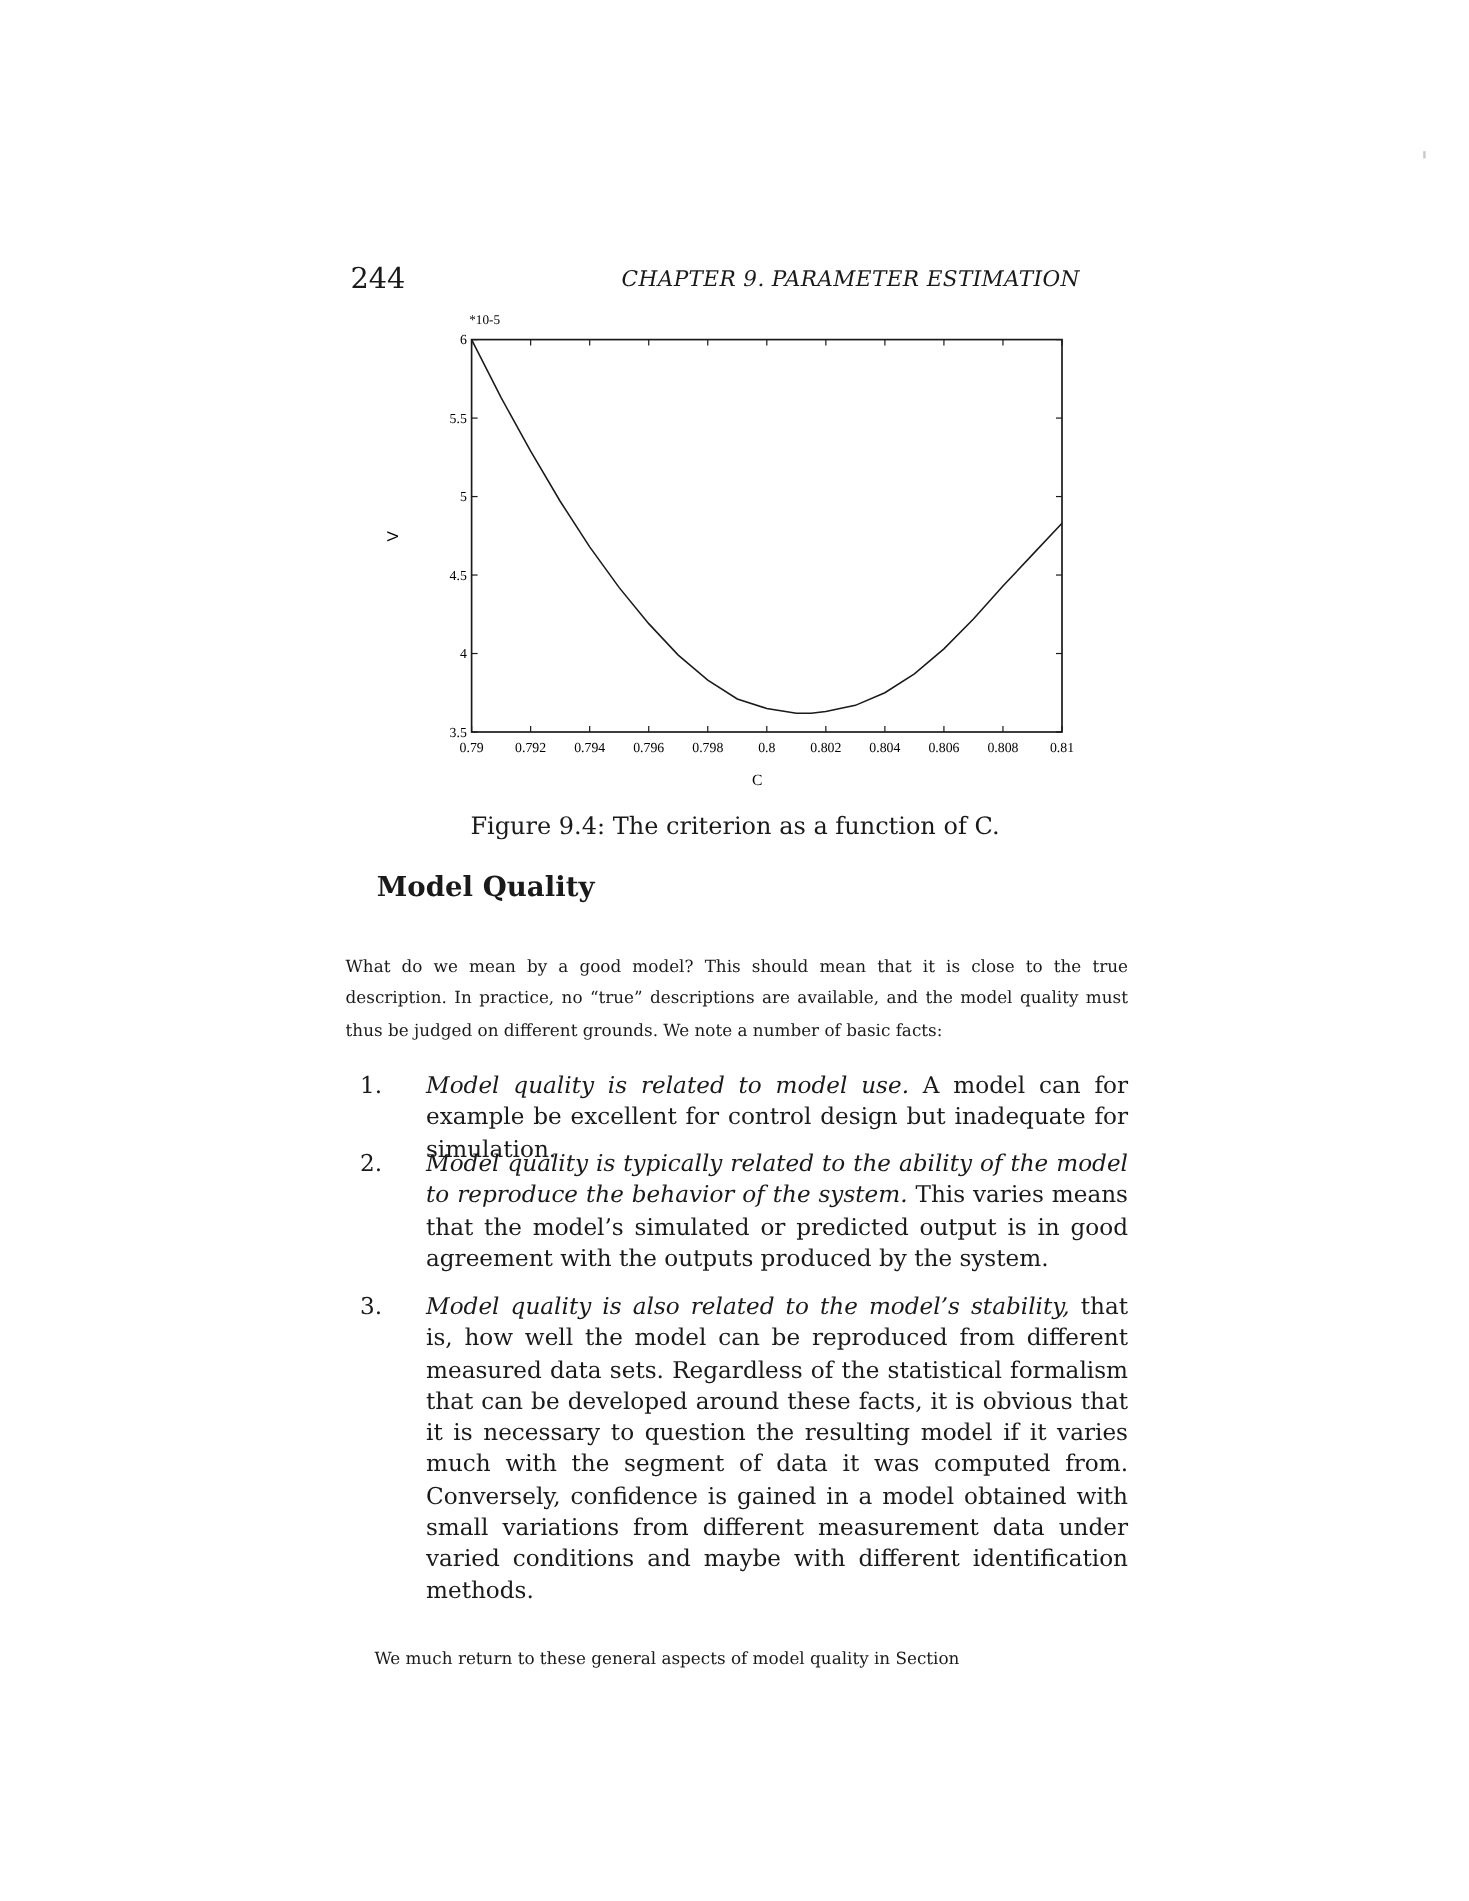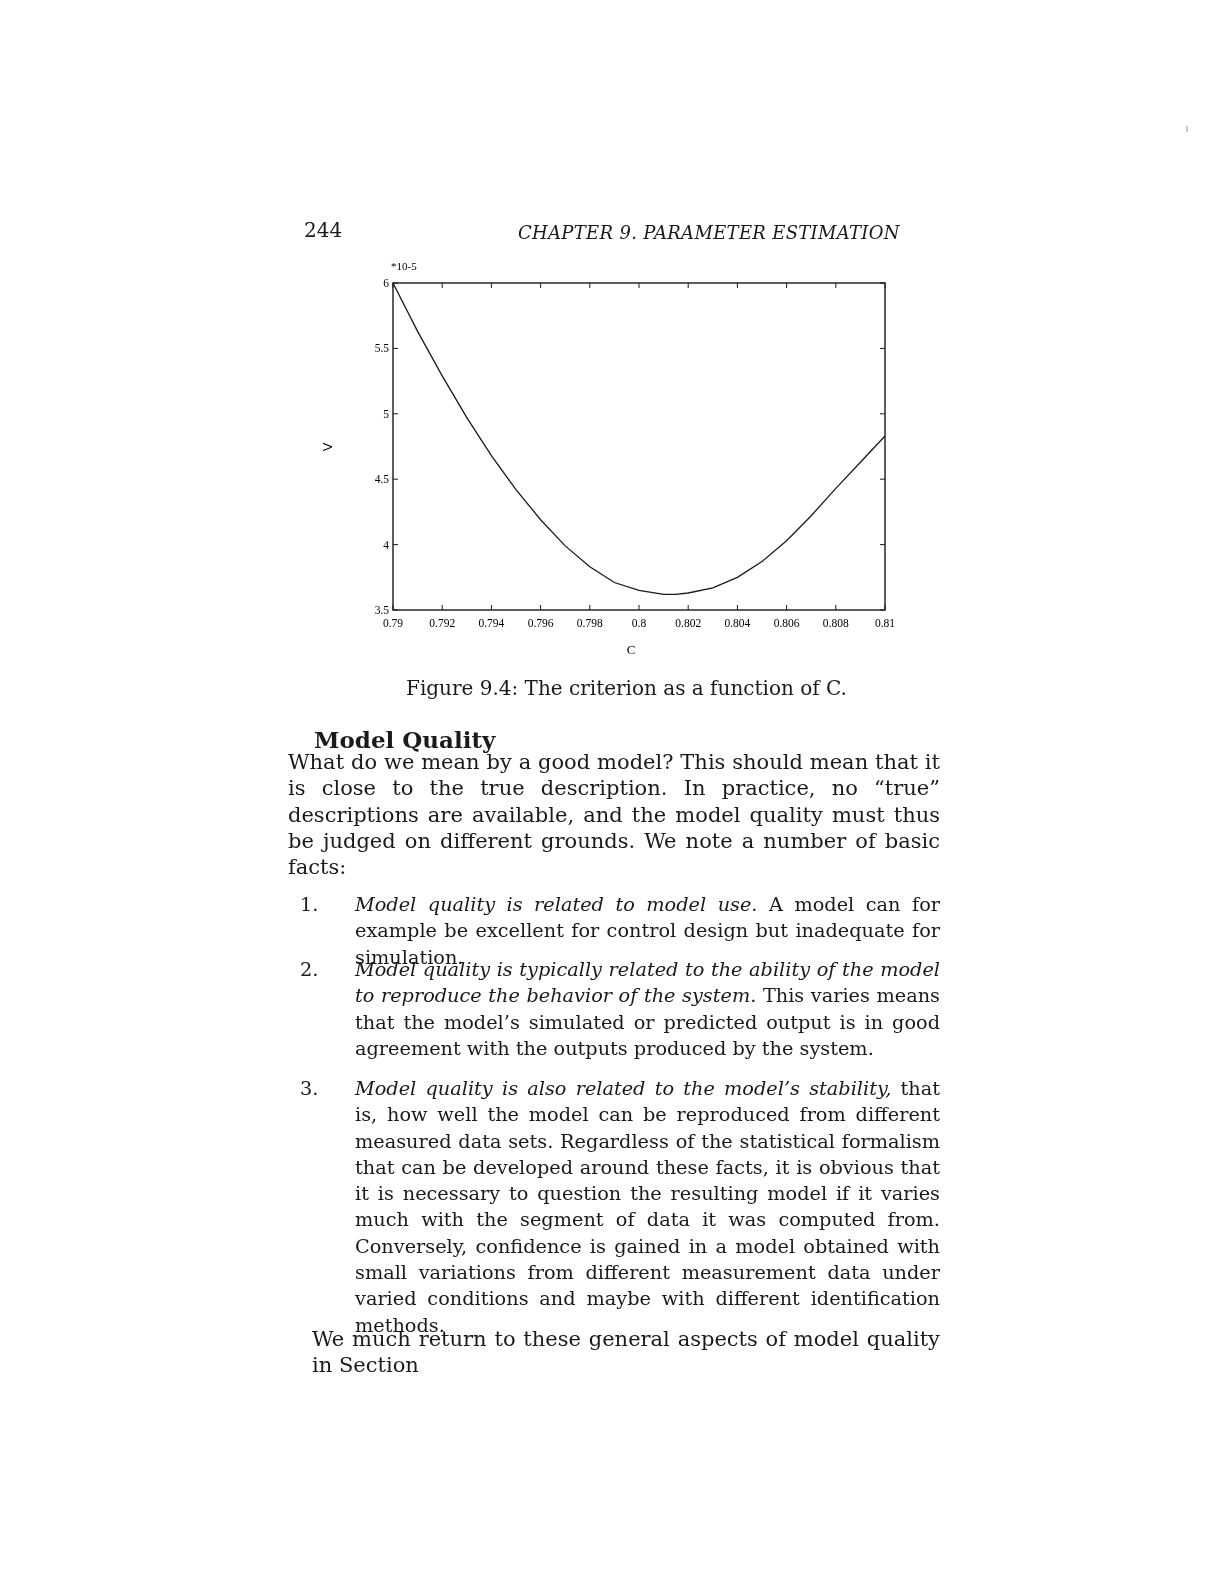--- a/index.html
+++ b/index.html
@@ -1,27 +1,27 @@
 <!DOCTYPE html>
 <html><head>
 <meta charset="utf-8">
 <style>
   html, body { margin:0; padding:0; background:#ffffff; }
   body { width:1224px; height:1584px; position:relative; overflow:hidden;
          font-family:"DejaVu Serif", "Liberation Serif", serif; color:#1a1a1a; }
   .abs { position:absolute; }
-  .page-number { left:304px; top:218px; font-size:20px; }
+  .page-number { left:292px; top:218px; font-size:24px; }
   .running-head { left:518px; top:222px; font-size:18px; font-style:italic; letter-spacing:0.3px; }
   .figure { left:300px; top:250px; width:640px; height:420px; }
   .figure svg { width:640px; height:420px; display:block; }
   .caption { left:0; width:1224px; top:676px; text-align:center; font-size:20px;
              padding-left:0; }
-  .caption-inner { position:absolute; left:406px;text-align:right; }
+  .caption-inner { position:absolute; left:392px;text-align:right; }
   .section-title { left:288px; top:726px; font-size:23px; font-weight:bold;margin-left:26px; }
-  .para { left:288px; width:652px; font-size:21px; line-height:26.3px; text-align:justify; }
+  .para { left:288px; width:652px; font-size:14px; line-height:26.3px; text-align:justify;margin-top:44px; }
   .intro { top:749px; }
   .list { left:300px; width:640px; }
   .item { position:absolute; left:0; width:640px; font-size:19.3px; line-height:26.3px; }
   .item .num { position:absolute; left:0; top:0; width:36px; }
   .item .body { margin-left:55px; text-align:justify; }
   .item .emph { font-style:italic; }
   .closing { top:1326px; left:312px; width:628px; }
   .scan-speck { width:2px; height:6px; background:#c8c8c8; }
 </style>
 </head>

